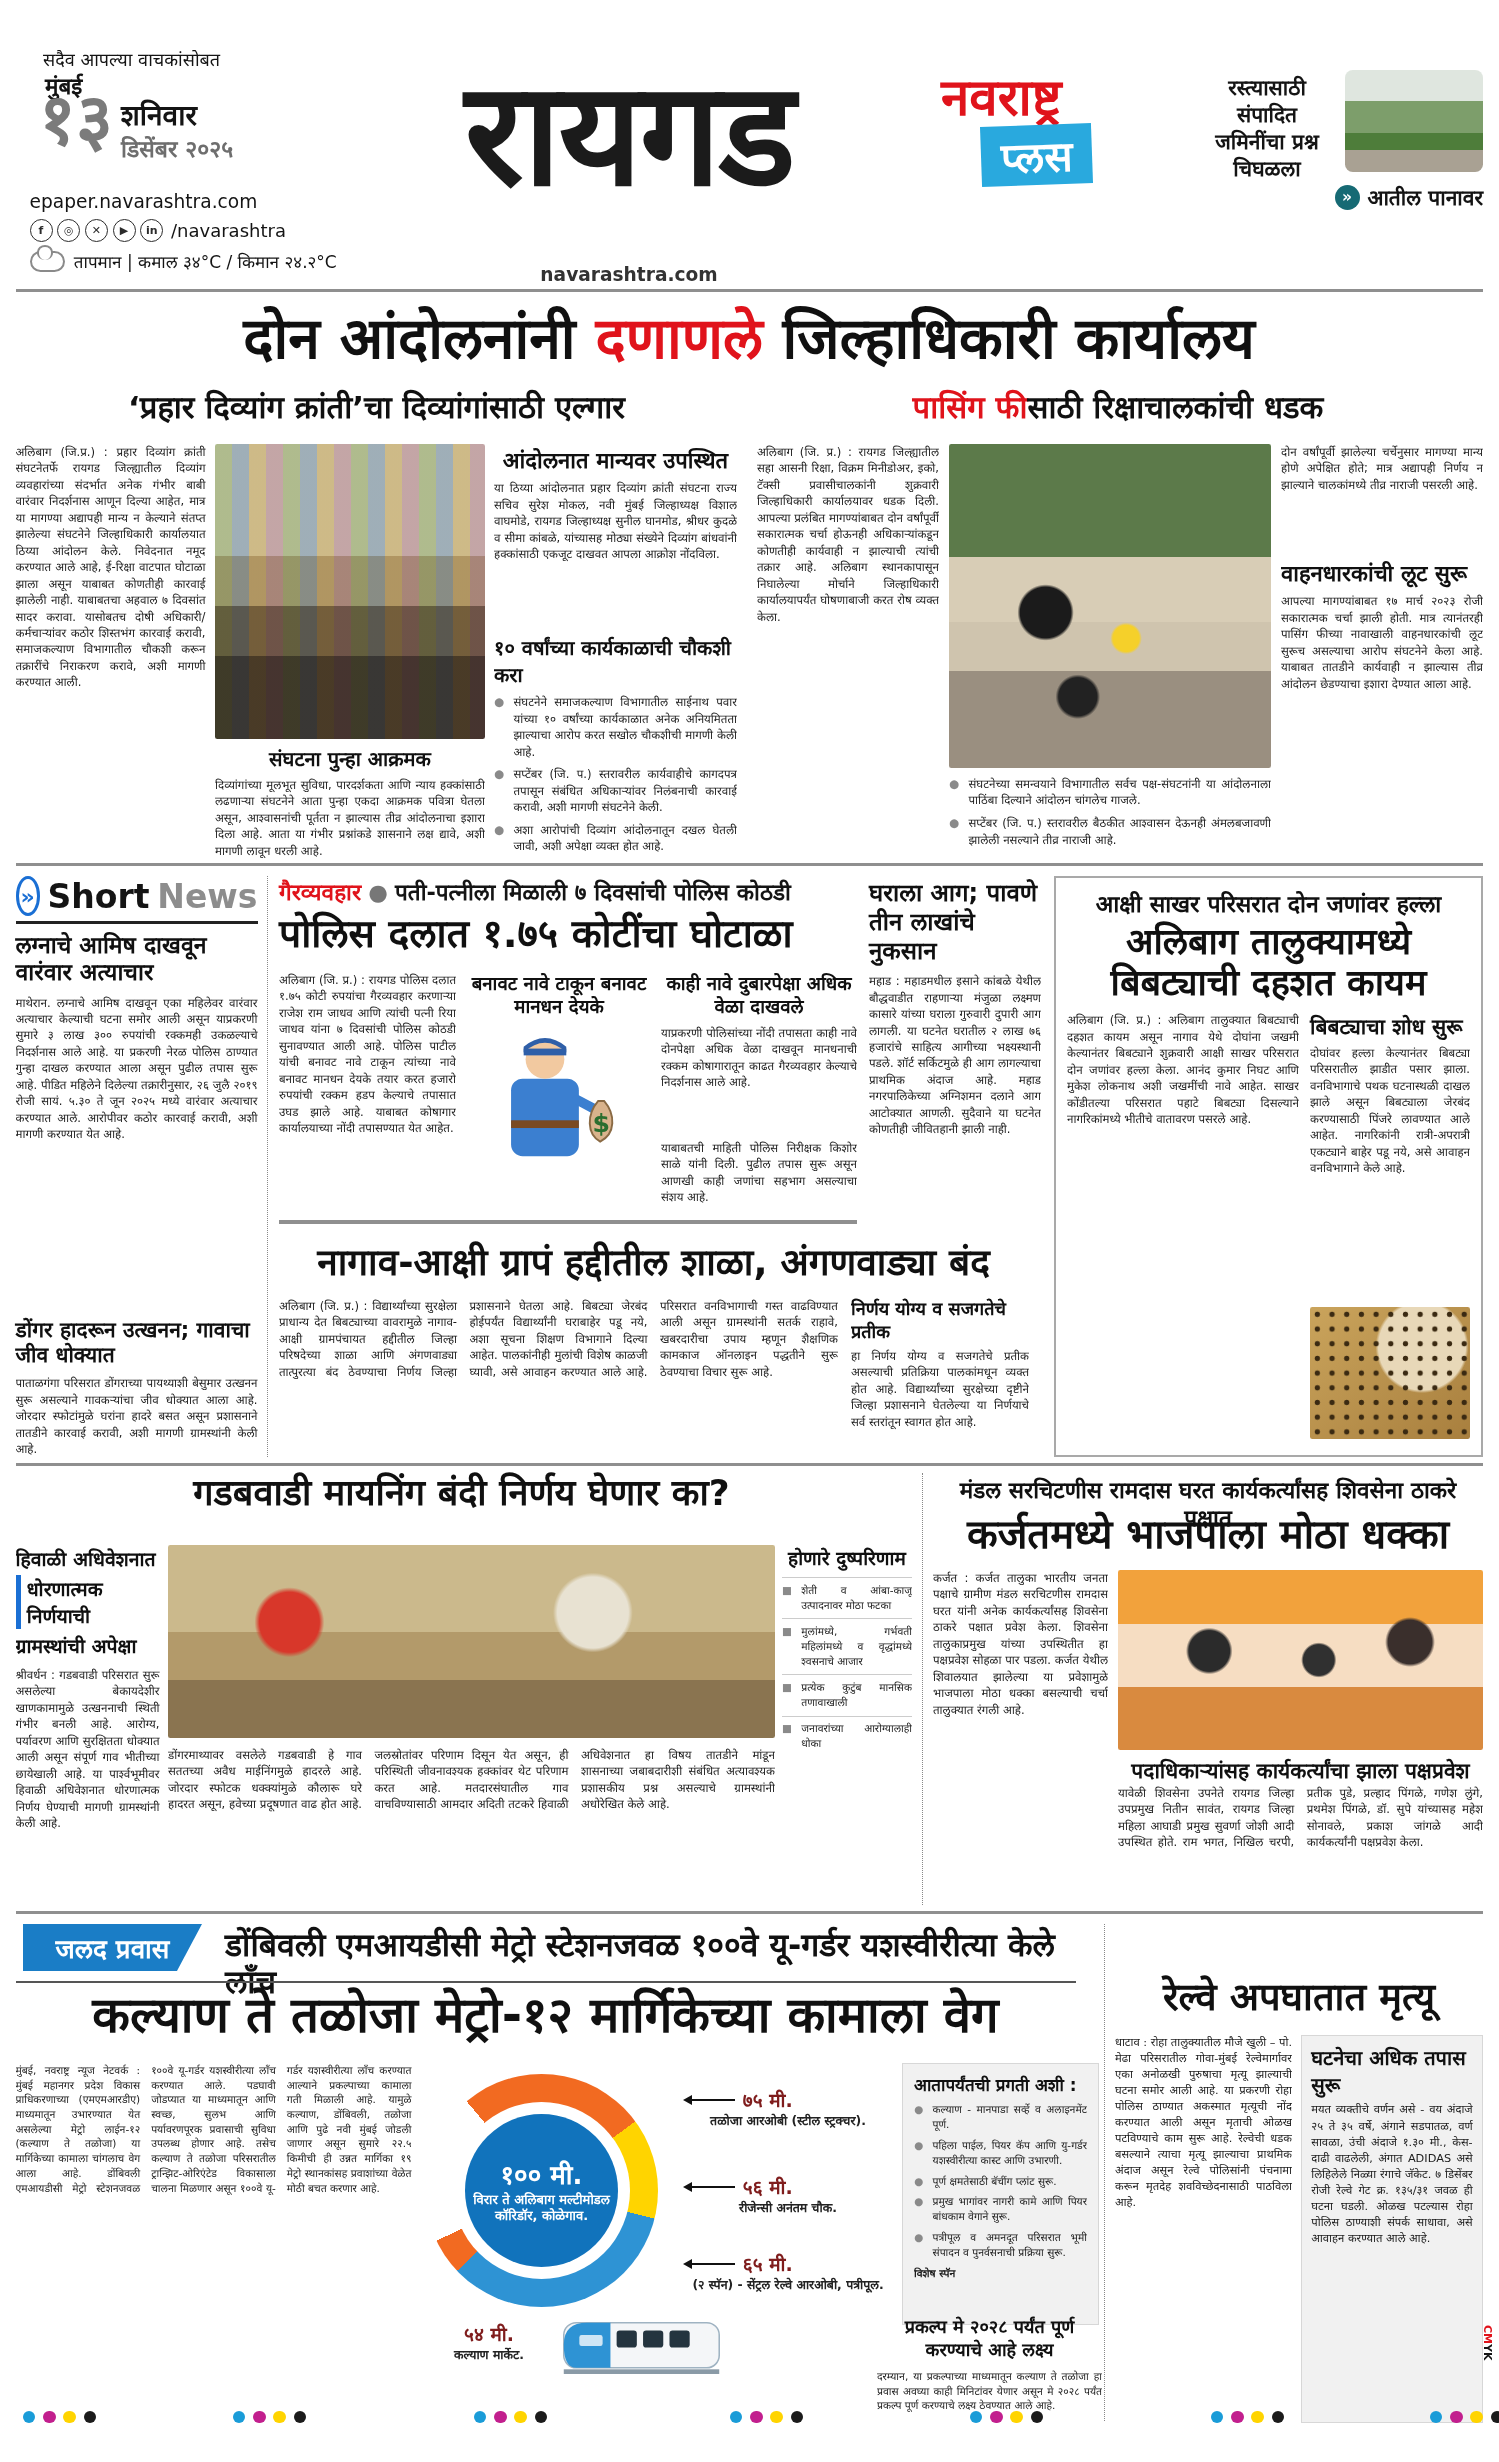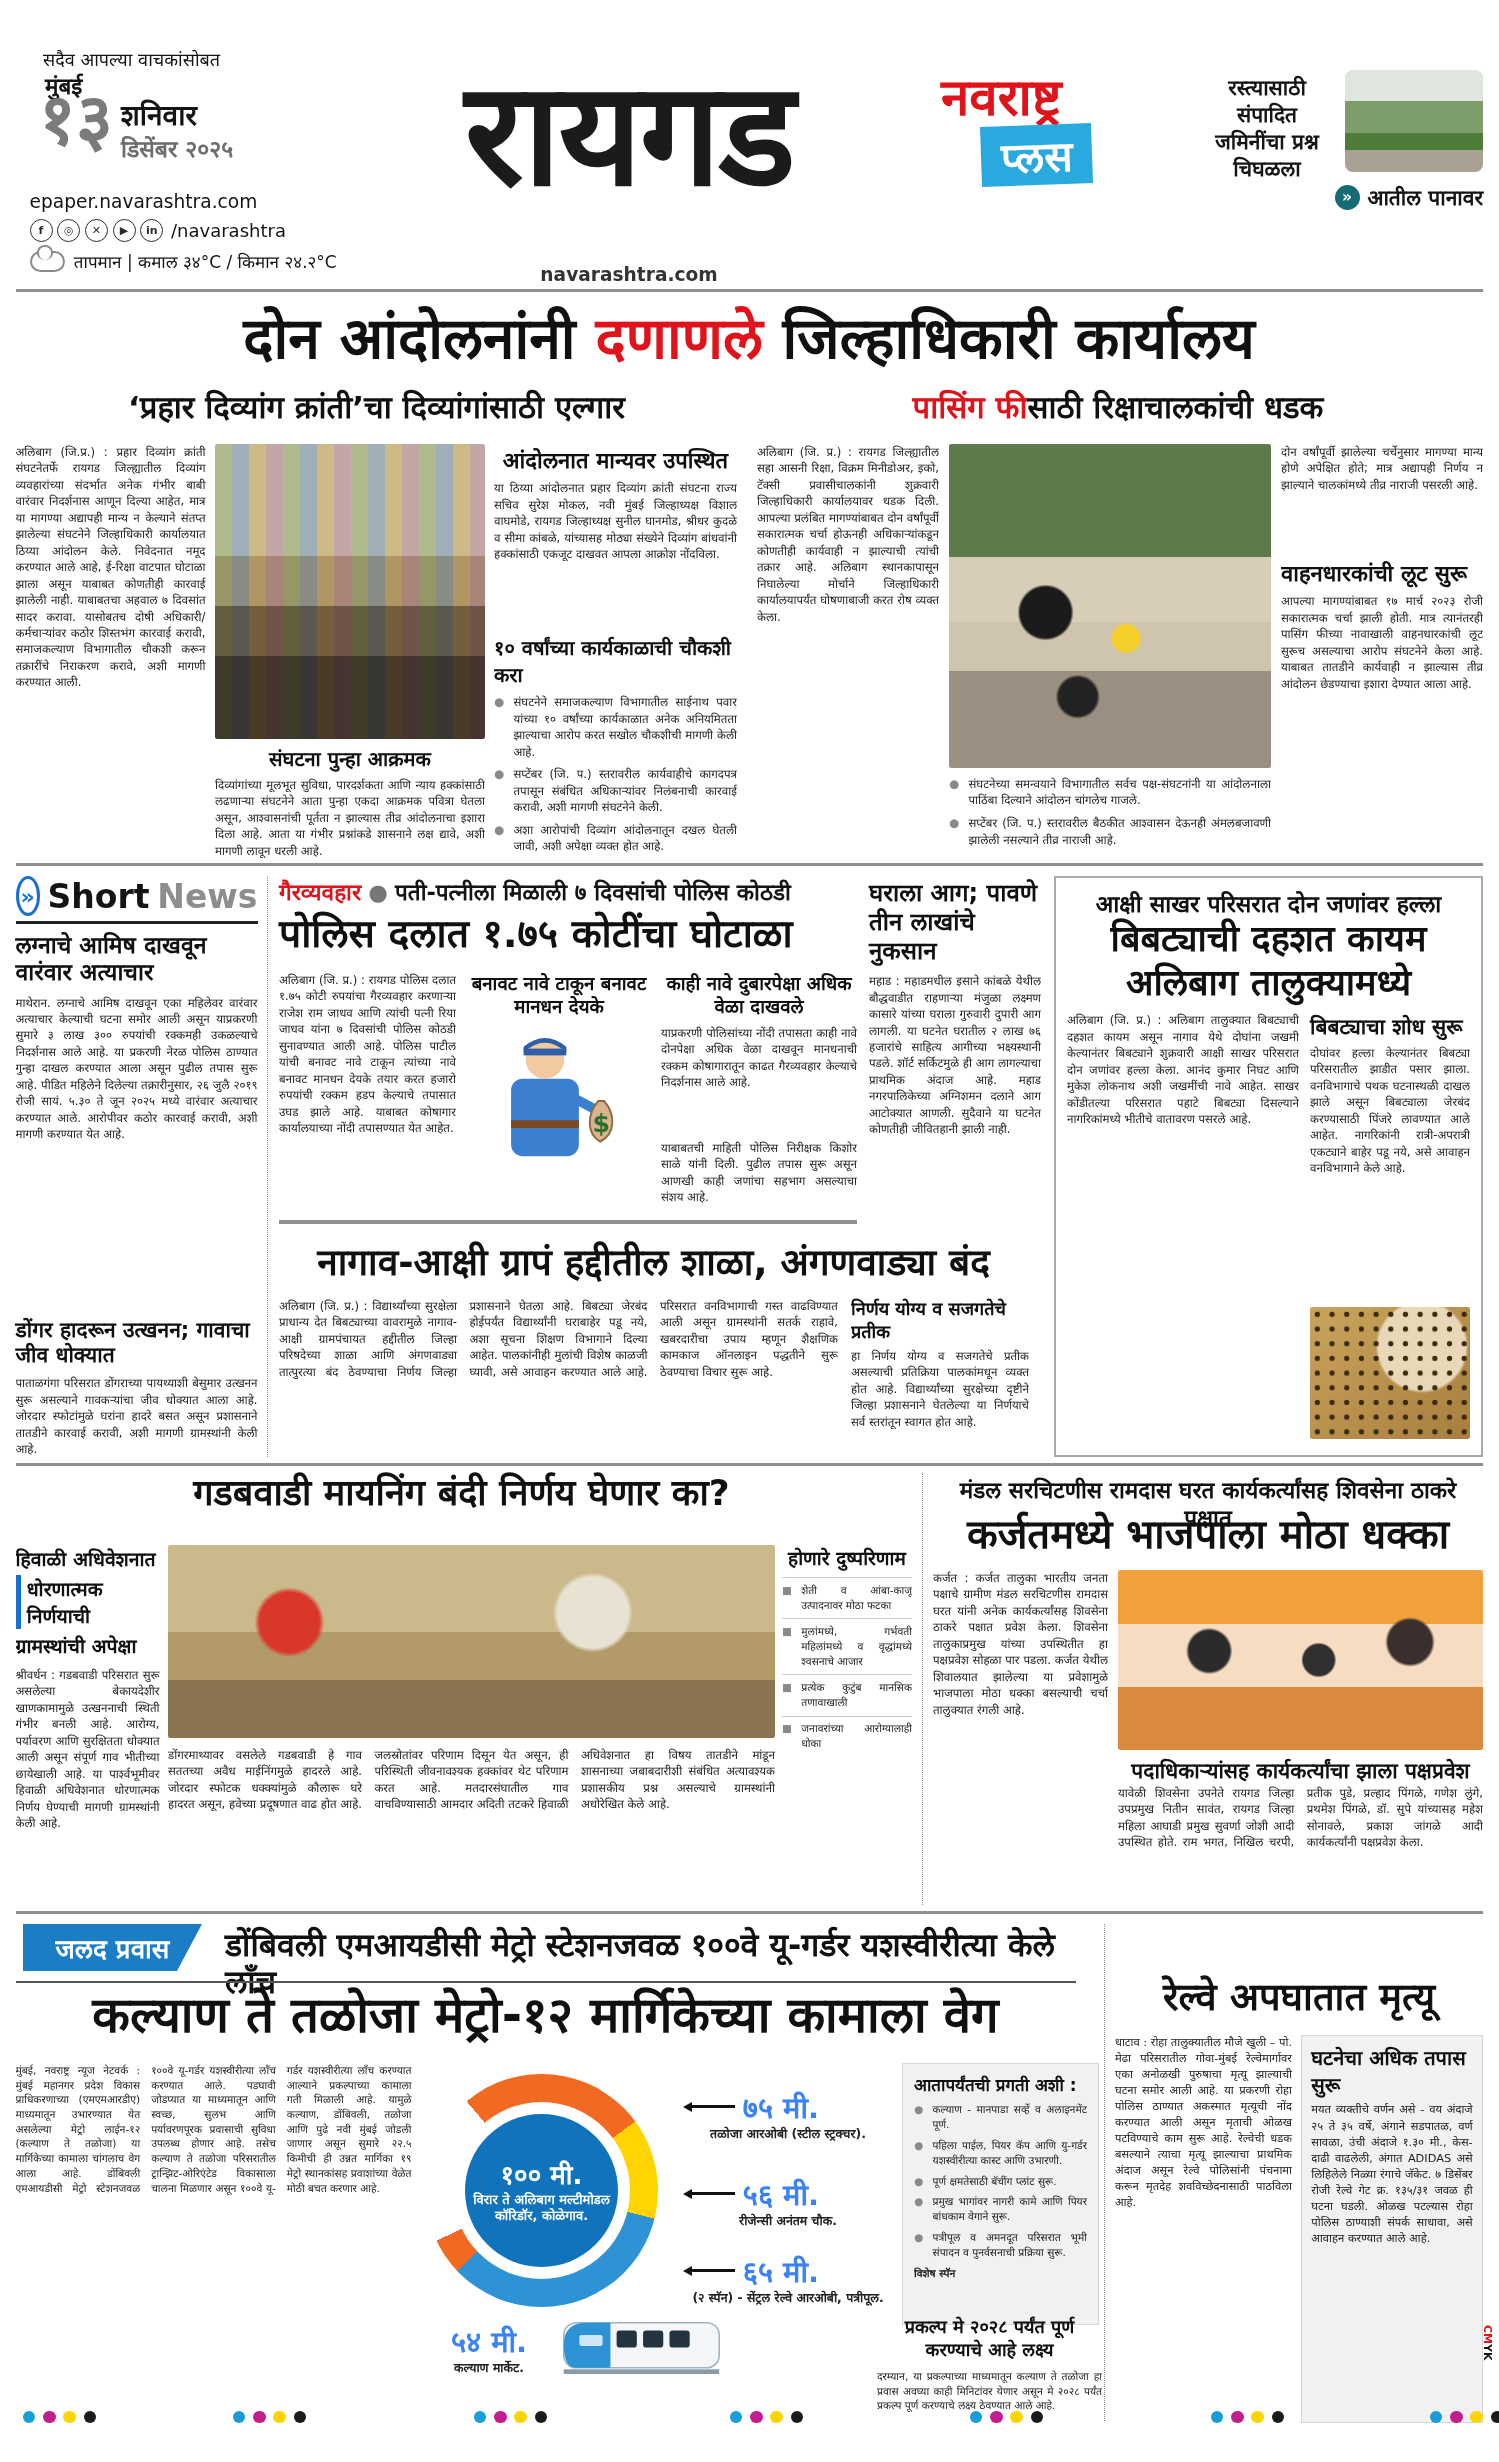--- a/index.html
+++ b/index.html
@@ -49,21 +49,21 @@
            align-items:center;justify-content:center;font-size:11px;font-weight:bold;color:#2b2b2b;}
   .bullet-dot{color:#8a8a8a;margin-right:4.7px;}
   .blist{margin:0;padding:0;list-style:none;}
   .blist li{margin-bottom:6.2px;display:flex;gap:4.7px;}
   .cloud{width:31px;height:17px;background:#fff;border:2.3px solid #8a8a8a;border-radius:11px;position:relative;}
   .cloud:before{content:"";position:absolute;top:-7.8px;left:5.4px;width:12.4px;height:12.4px;background:#fff;border:2.3px solid #8a8a8a;border-radius:50%;border-bottom:none;}
   .donut{border-radius:50%;background:conic-gradient(from -40deg,#f26a21 0 26%,#ffd400 26% 40%,#2e93d4 40% 74%,#f26a21 74% 79%,#ffffff 79% 100%);position:relative;}
   .donut .hole{position:absolute;left:12%;top:12%;width:76%;height:76%;background:#fff;border-radius:50%;}
   .donut .core{position:absolute;left:17%;top:17%;width:66%;height:66%;background:#1173bc;border-radius:50%;
                color:#fff;display:flex;flex-direction:column;align-items:center;justify-content:center;text-align:center;padding:6.2px;box-sizing:border-box;}
-  .callout-v{color:#3b82f6;font-weight:bold;font-size:29px;}
+  .callout-v{color:#7f1d1d;font-weight:bold;font-size:19px;}
   .callout-t{font-size:12.4px;font-weight:bold;color:#222;line-height:1.3;text-align:center;}
   .arrow-line{display:flex;align-items:center;}
   .arrow-line .tri{width:0;height:0;border-top:5.4px solid transparent;border-bottom:5.4px solid transparent;border-right:9.3px solid #111;}
   .arrow-line .ln{height:2.3px;background:#111;width:43px;}
   .regdots{display:flex;gap:7.8px;}
   .regdots span{width:12.4px;height:12.4px;border-radius:50%;display:inline-block;}
   .dc{background:#1a9cd8;} .dm{background:#c21f8e;} .dy{background:#ffd400;} .dk{background:#1b1b1b;}
   .panel{background:#f1f1f1;border:0.8px solid #d7d7d7;}
 </style>
 </head>
@@ -209,22 +209,22 @@
   </div>
   <div class="abs rule" style="left:279px;top:1220px;width:578px;height:3.9px;"></div>
 
   <div class="abs" style="left:869px;top:879px;width:172px;">
     <div class="subhead" style="font-size:24px;line-height:1.2;margin-bottom:7.8px;">घराला आग; पावणे तीन लाखांचे नुकसान</div>
     <div class="body-txt" style="height:283px;">महाड : महाडमधील इसाने कांबळे येथील बौद्धवाडीत राहणाऱ्या मंजुळा लक्ष्मण कासारे यांच्या घराला गुरुवारी दुपारी आग लागली. या घटनेत घरातील २ लाख ७६ हजारांचे साहित्य आगीच्या भक्ष्यस्थानी पडले. शॉर्ट सर्किटमुळे ही आग लागल्याचा प्राथमिक अंदाज आहे. महाड नगरपालिकेच्या अग्निशमन दलाने आग आटोक्यात आणली. सुदैवाने या घटनेत कोणतीही जीवितहानी झाली नाही.</div>
   </div>
 
   <div class="abs" style="left:1054px;top:876px;width:429px;height:581px;border:2.3px solid #a9a9a9;box-sizing:border-box;padding:9.3px 11px;overflow:hidden;">
     <div class="subhead center" style="font-size:23px;">आक्षी साखर परिसरात दोन जणांवर हल्ला</div>
+    <div class="hl center" style="font-size:36px;margin-top:3.1px;">अलिबाग तालुक्यामध्ये</div>
     <div class="hl center" style="font-size:36px;">बिबट्याची दहशत कायम</div>
-    <div class="hl center" style="font-size:36px;margin-top:3.1px;">अलिबाग तालुक्यामध्ये</div>
     <div style="display:flex;gap:11px;margin-top:9.3px;">
       <div class="body-txt" style="width:233px;height:419px;">अलिबाग (जि. प्र.) : अलिबाग तालुक्यात बिबट्याची दहशत कायम असून नागाव येथे दोघांना जखमी केल्यानंतर बिबट्याने शुक्रवारी आक्षी साखर परिसरात दोन जणांवर हल्ला केला. आनंद कुमार निघट आणि मुकेश लोकनाथ अशी जखमींची नावे आहेत. साखर कोंडीतल्या परिसरात पहाटे बिबट्या दिसल्याने नागरिकांमध्ये भीतीचे वातावरण पसरले आहे.</div>
       <div style="width:160px;">
         <div class="subhead" style="font-size:21px;margin-bottom:4.7px;">बिबट्याचा शोध सुरू</div>
         <div class="body-txt" style="height:256px;">दोघांवर हल्ला केल्यानंतर बिबट्या परिसरातील झाडीत पसार झाला. वनविभागाचे पथक घटनास्थळी दाखल झाले असून बिबट्याला जेरबंद करण्यासाठी पिंजरे लावण्यात आले आहेत. नागरिकांनी रात्री-अपरात्री एकट्याने बाहेर पडू नये, असे आवाहन वनविभागाने केले आहे.</div>
         <div class="photo ph-leopard" style="width:160px;height:132px;margin-top:6.2px;"></div>
       </div>
     </div>
   </div>
 

